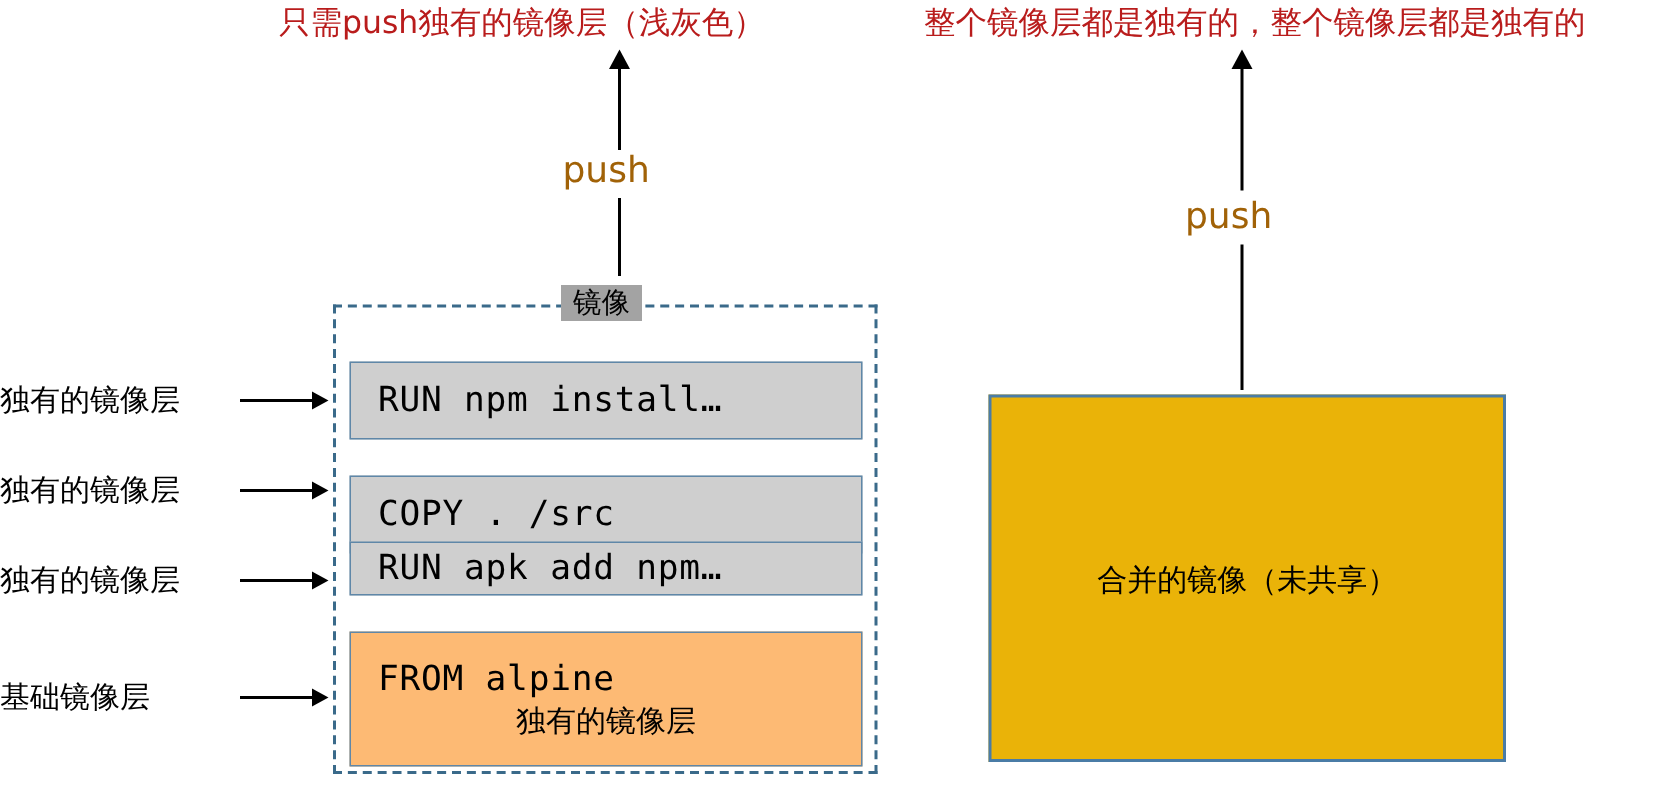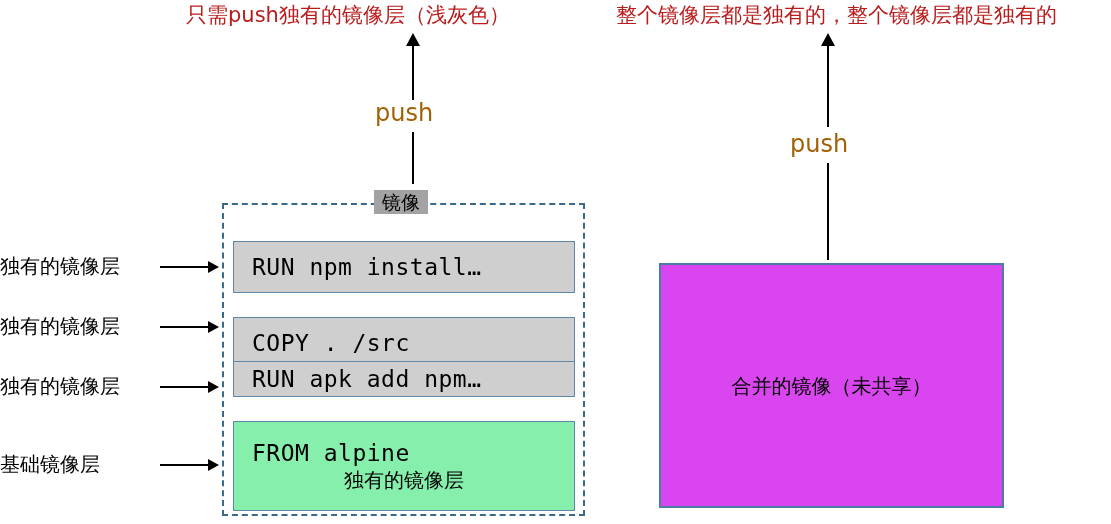--- a/index.html
+++ b/index.html
@@ -82,21 +82,21 @@
   .layer {
     left: 233px;
     width: 342px;
     box-sizing: border-box;
     border: 1.5px solid #5f87a8;
     display: flex;
     flex-direction: column;
     justify-content: center;
   }
   .layer.gray { background: #cfcfcf; }
-  .layer.blue { background: #86efac; }
+  .layer.blue { background: #fdba74; }
 
   .layer-cmd {
     font-family: "DejaVu Sans Mono", "Liberation Mono", monospace;
     font-size: 23px;
     line-height: 28px;
     padding-left: 18px;
     white-space: nowrap;
     letter-spacing: 0.5px;
   }
   .layer-sub {
@@ -147,21 +147,21 @@
   #side-label-3 { top: 451px; }
   #side-line-3  { top: 464px; }
   #side-head-3  { top: 459px; }
 
   
   #merged-box {
     left: 659px;
     top: 263px;
     width: 345px;
     height: 245px;
-    background: #d946ef;
+    background: #eab308;
     border: 2px solid #4a7ca6;
     box-sizing: border-box;
     display: flex;
     align-items: center;
     justify-content: center;
   }
   #merged-box-label {
     font-size: 20px;
     line-height: 26px;
     white-space: nowrap;

